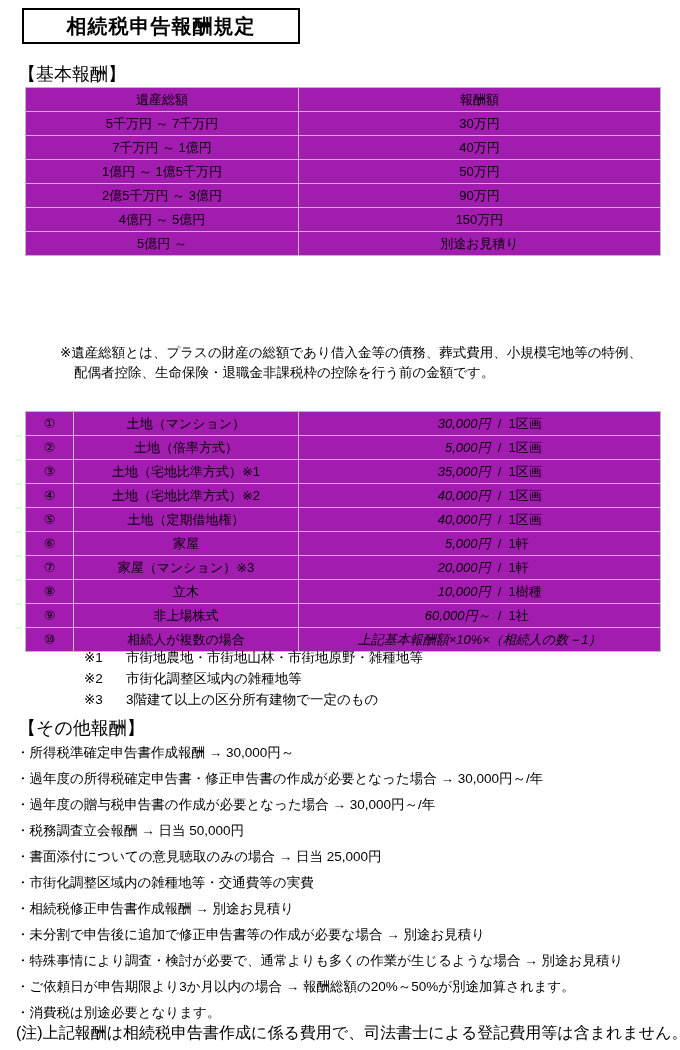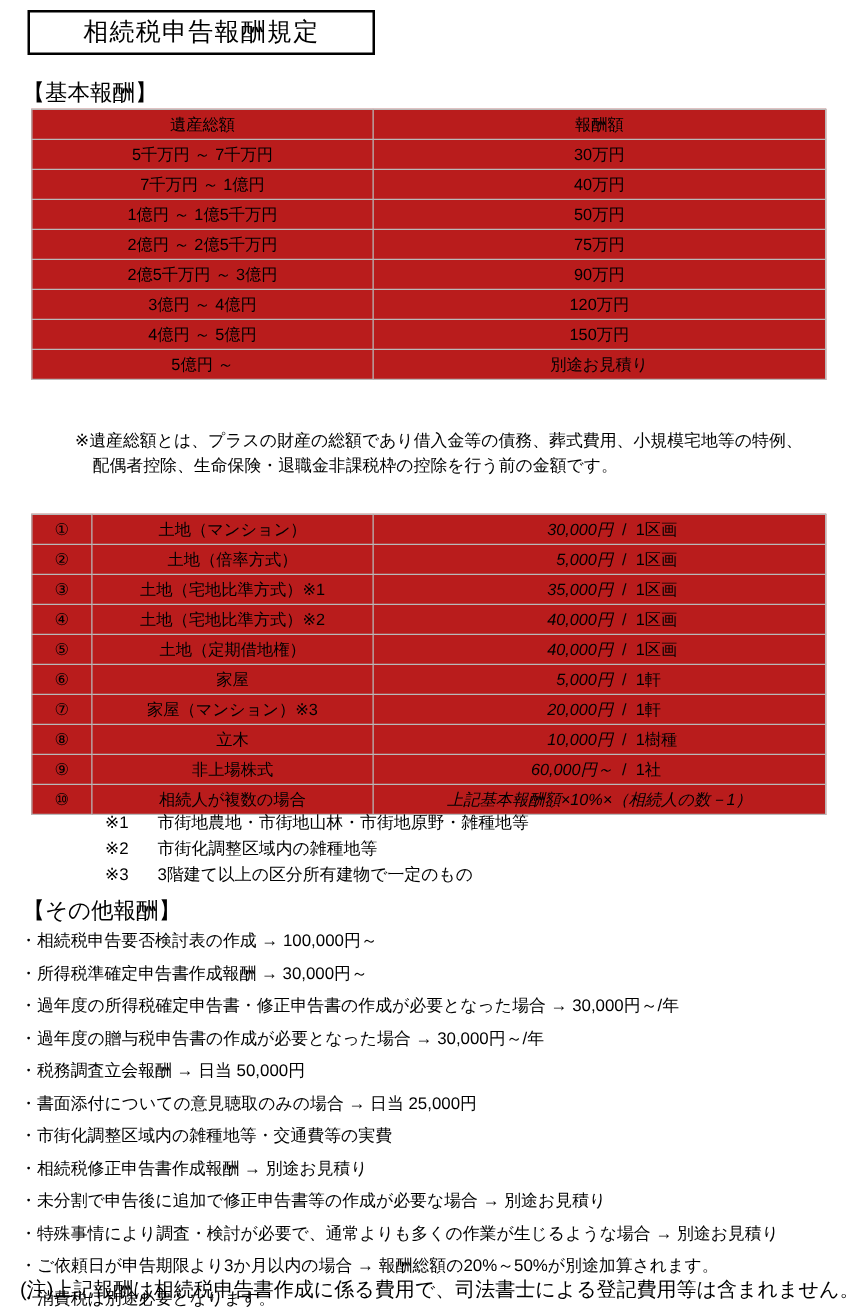--- a/index.html
+++ b/index.html
@@ -35,21 +35,21 @@
     height: 36px;
     border: 2px solid #000000;
     box-sizing: border-box;
     display: flex;
     align-items: center;
     justify-content: center;
     background: #ffffff;
   }
   .title-box .title-text {
     font-size: 20px;
-    font-weight: normal;
+    font-weight: bold;
     letter-spacing: 1px;
     line-height: 1;
     white-space: nowrap;
   }
 
   
   .section-heading {
     font-size: 18px;
     font-weight: normal;
     white-space: nowrap;
@@ -57,21 +57,21 @@
 
   #heading-basic  { position: absolute; left: 18px; top: 62px; }
   #heading-add    { position: absolute; left: 18px; top: 396px; margin-top: 44px; }
   #heading-other  { position: absolute; left: 18px; top: 716px; }
 
   
   table.grid {
     position: absolute;
     border-collapse: collapse;
     table-layout: fixed;
-    background: #b91c1c;
+    background: #a21caf;
   }
   table.grid td {
     border: 1px solid #b9b9b9;
     height: 24px;
     padding: 0 4px;
     font-size: 13px;
     text-align: center;
     vertical-align: middle;
     white-space: nowrap;
     box-sizing: border-box;
@@ -202,30 +202,22 @@
         </tr>
         <tr>
           <td>7千万円 ～ 1億円</td>
           <td>40万円</td>
         </tr>
         <tr>
           <td>1億円 ～ 1億5千万円</td>
           <td>50万円</td>
         </tr>
         <tr>
-          <td>2億円 ～ 2億5千万円</td>
-          <td>75万円</td>
-        </tr>
-        <tr>
           <td>2億5千万円 ～ 3億円</td>
           <td>90万円</td>
-        </tr>
-        <tr>
-          <td>3億円 ～ 4億円</td>
-          <td>120万円</td>
         </tr>
         <tr>
           <td>4億円 ～ 5億円</td>
           <td>150万円</td>
         </tr>
         <tr>
           <td>5億円 ～</td>
           <td>別途お見積り</td>
         </tr>
       </tbody>
@@ -300,21 +292,20 @@
 
   <div class="note-block" id="note-marks">
       <div class="mk-row"><span class="mk-label">※1</span><span>市街地農地・市街地山林・市街地原野・雑種地等</span></div>
       <div class="mk-row"><span class="mk-label">※2</span><span>市街化調整区域内の雑種地等</span></div>
       <div class="mk-row"><span class="mk-label">※3</span><span>3階建て以上の区分所有建物で一定のもの</span></div>
     </div>
 
   <div class="section-heading" id="heading-other">【その他報酬】</div>
 
   <div id="list-other">
-      <div class="li">・相続税申告要否検討表の作成 → 100,000円～</div>
       <div class="li">・所得税準確定申告書作成報酬 → 30,000円～</div>
       <div class="li">・過年度の所得税確定申告書・修正申告書の作成が必要となった場合 → 30,000円～/年</div>
       <div class="li">・過年度の贈与税申告書の作成が必要となった場合 → 30,000円～/年</div>
       <div class="li">・税務調査立会報酬 → 日当 50,000円</div>
       <div class="li">・書面添付についての意見聴取のみの場合 → 日当 25,000円</div>
       <div class="li">・市街化調整区域内の雑種地等・交通費等の実費</div>
       <div class="li">・相続税修正申告書作成報酬 →  別途お見積り</div>
       <div class="li">・未分割で申告後に追加で修正申告書等の作成が必要な場合 → 別途お見積り</div>
       <div class="li">・特殊事情により調査・検討が必要で、通常よりも多くの作業が生じるような場合 → 別途お見積り</div>
       <div class="li">・ご依頼日が申告期限より3か月以内の場合 → 報酬総額の20%～50%が別途加算されます。</div>

